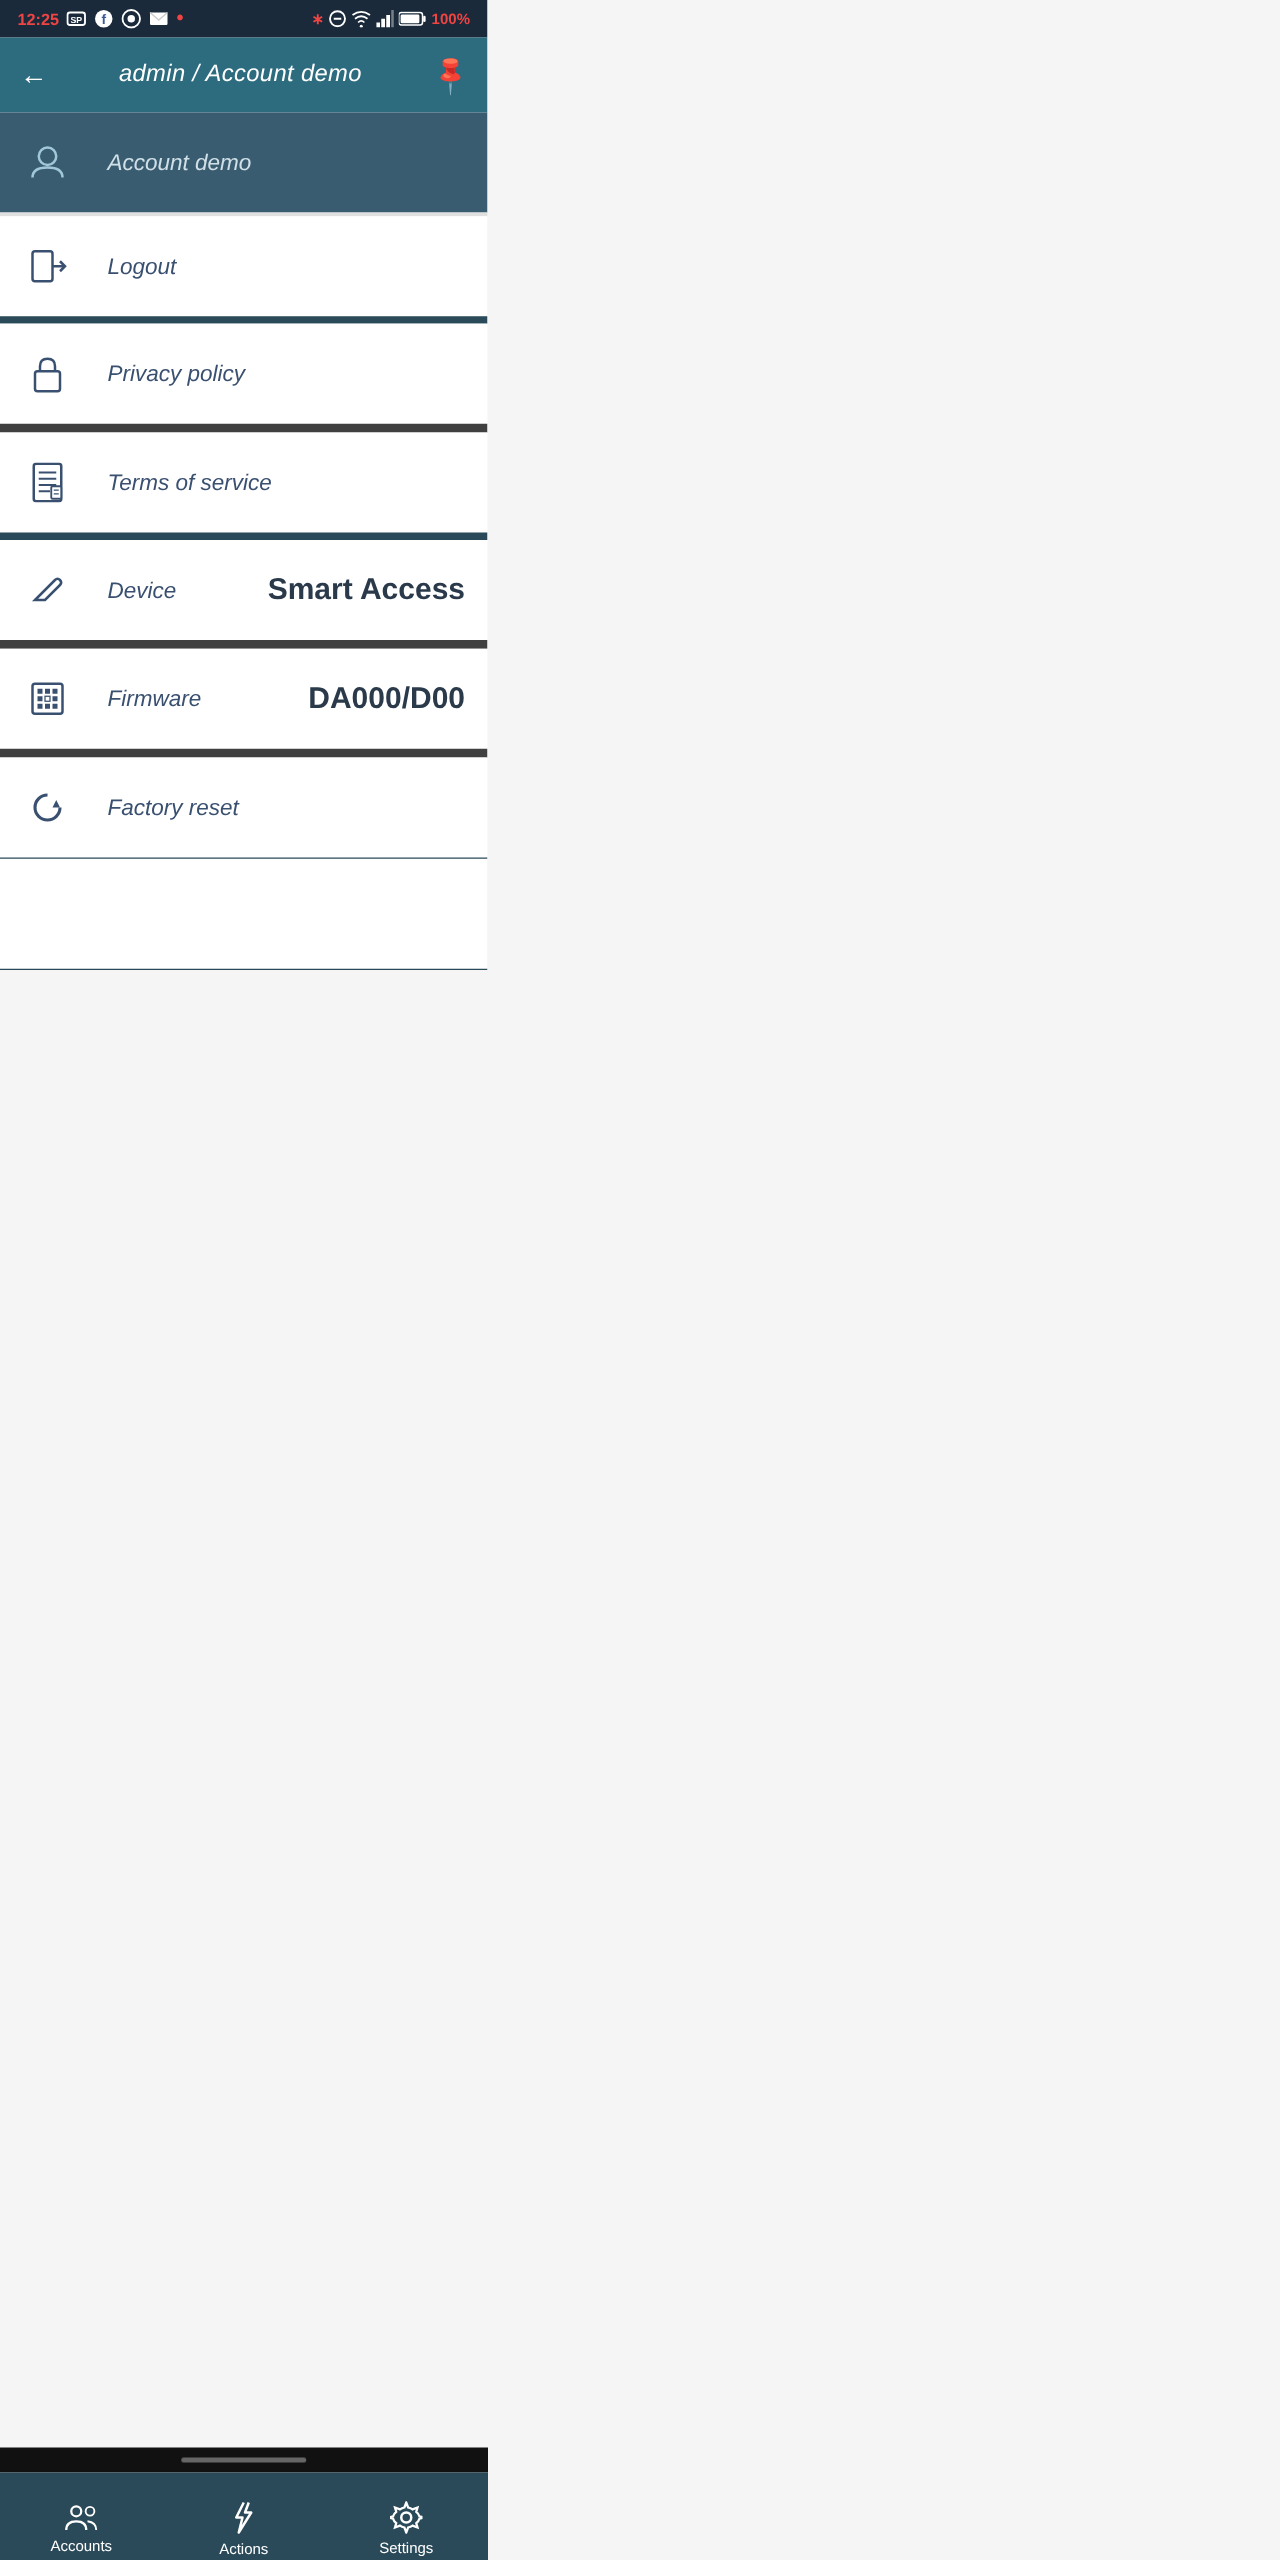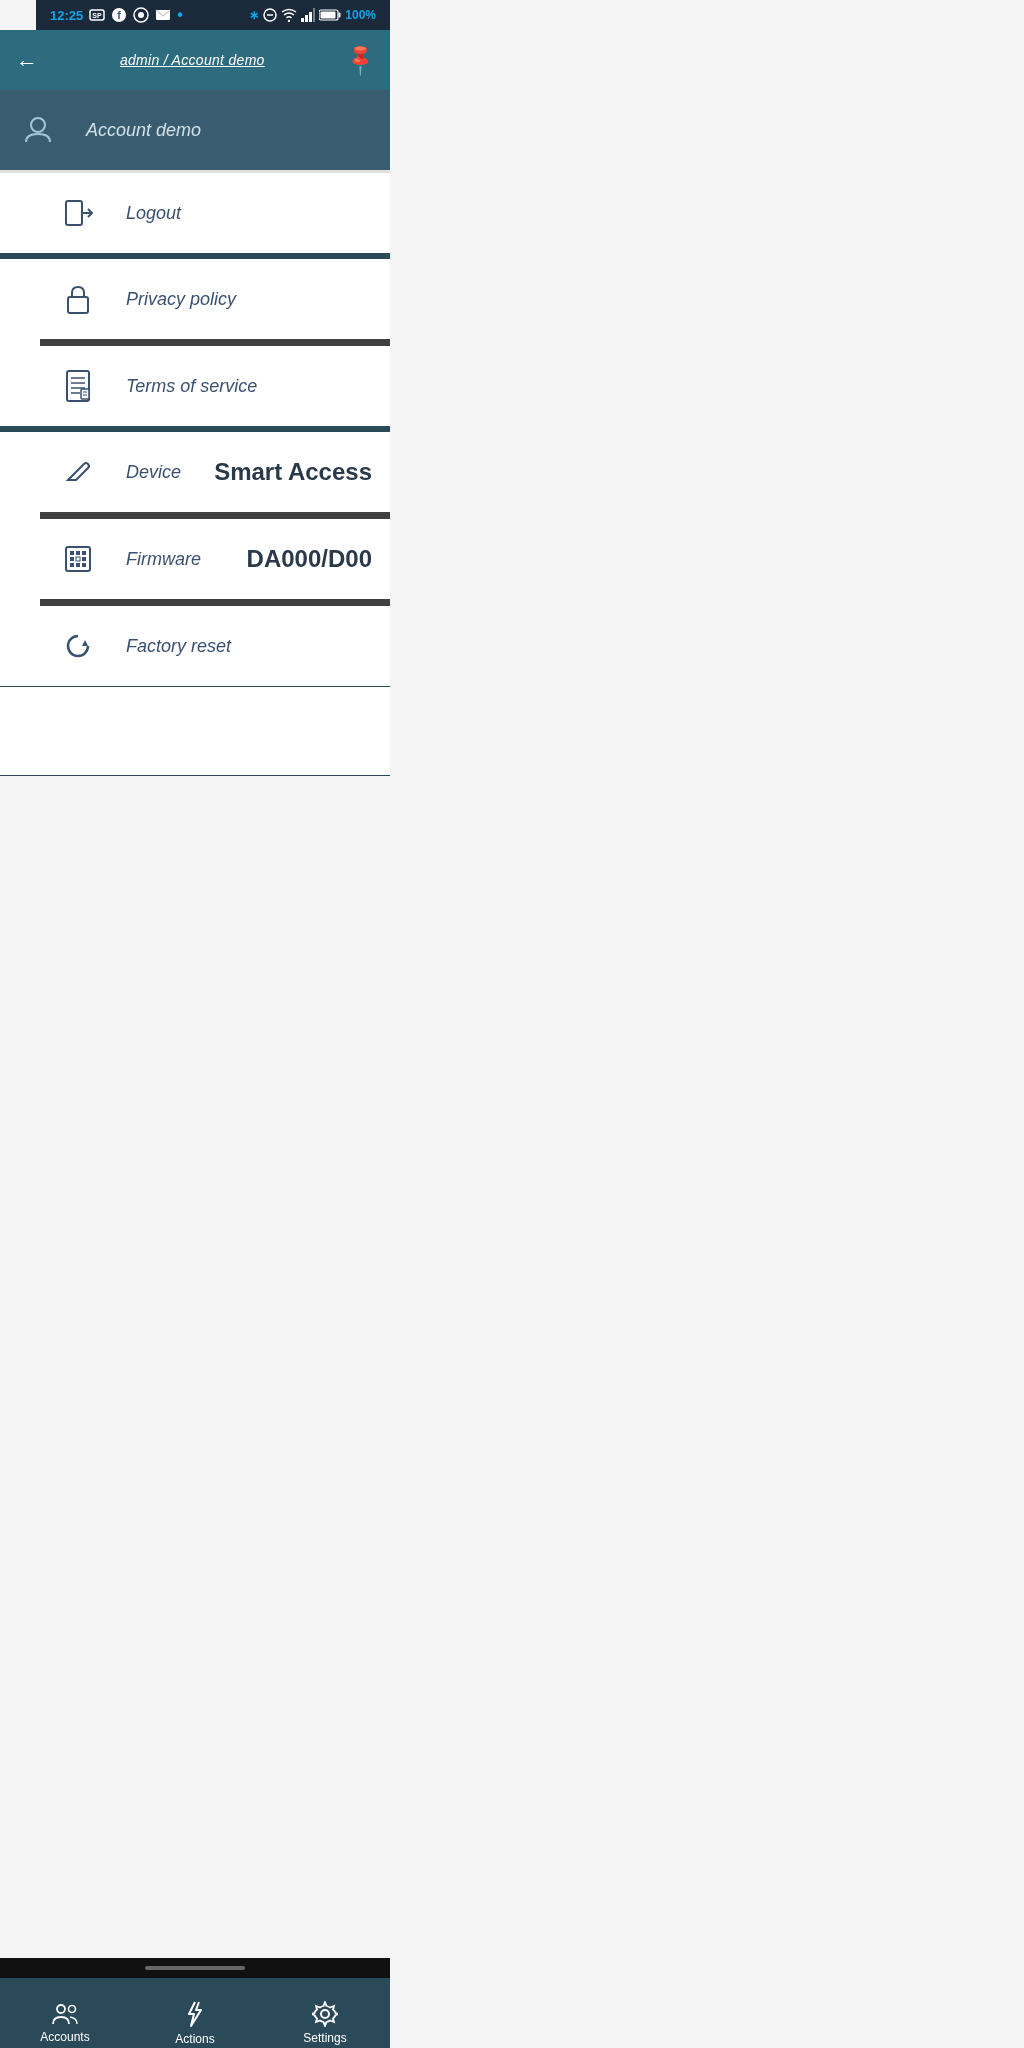--- a/index.html
+++ b/index.html
@@ -9,69 +9,66 @@
       width: 390px;
       min-height: 844px;
       font-family: 'Segoe UI', Arial, sans-serif;
       background: #f5f5f5;
       overflow-x: hidden;
     }
 
     
     .status-bar {
       background: #1a2a3a;
-      color: #0ea5e9;
+      color: #ef4444;
       display: flex;
       justify-content: space-between;
       align-items: center;
       padding: 0 14px;
       font-size: 13px;
       font-weight: 600;
       height: 30px;
-      margin-left: 36px;
     }
     .status-left { display: flex; align-items: center; gap: 6px; }
     .status-right { display: flex; align-items: center; gap: 4px; font-size: 12px; }
 
     
     .header {
       background: #2d6b7f;
       color: white;
       display: flex;
       align-items: center;
       justify-content: space-between;
       padding: 14px 16px;
       height: 60px;
     }
     .header-title {
-      font-size: 14px;
+      font-size: 19px;
       font-style: italic;
       font-weight: 400;
       letter-spacing: 0.3px;
-      text-decoration: underline;
     }
     .header-back {
       font-size: 22px;
       cursor: pointer;
       color: white;
     }
 
     
     .separator-thin {
       height: 3px;
       background: #e0e0e0;
     }
 
     
     .section {
       background: #3a5c70;
     }
     .section-white {
       background: #ffffff;
-      padding-left: 40px;
     }
     .section-gap {
       height: 6px;
       background: #2a4a5a;
     }
 
     
     .menu-item {
       display: flex;
       align-items: center;

